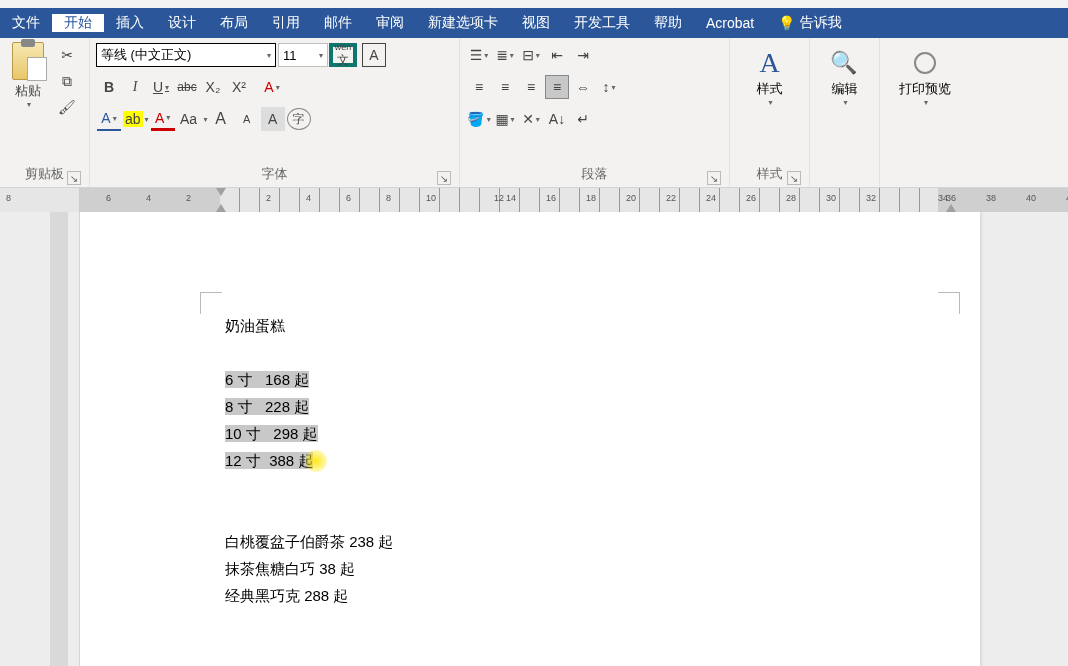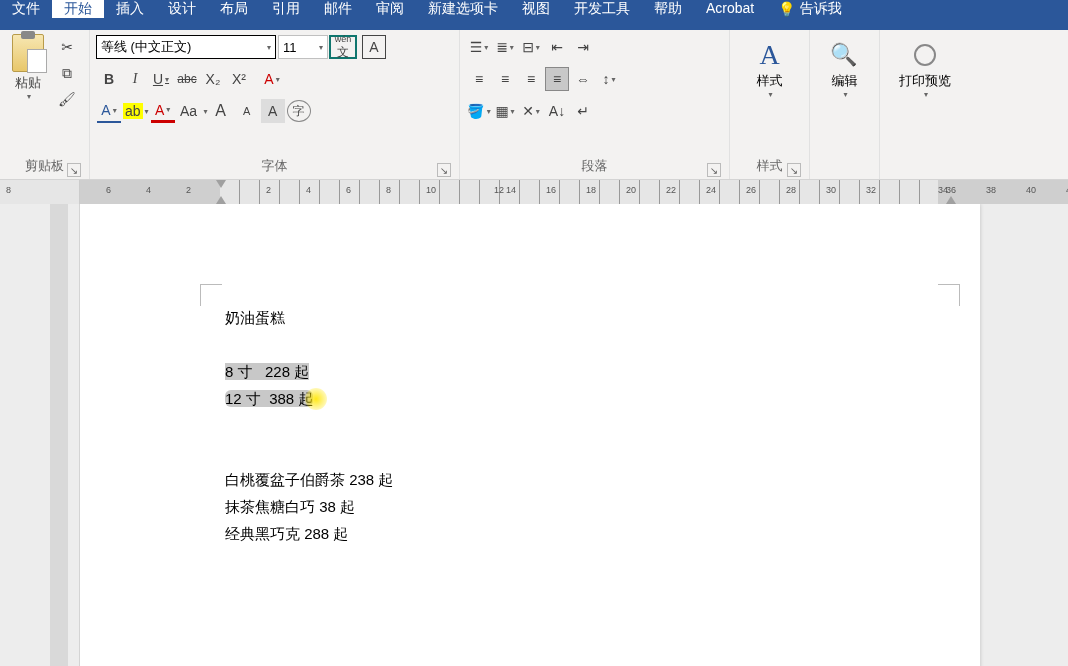--- a/index.html
+++ b/index.html
@@ -1,18 +1,18 @@
 <!DOCTYPE html>
 <html><head>
 <meta charset="utf-8">
 <style>
 * { box-sizing: border-box; margin: 0; padding: 0; font-family: "Microsoft YaHei", "Segoe UI", sans-serif; }
 body { background: #f3f3f3; width: 1068px; height: 666px; overflow: hidden; position: relative; }
 
-.tabs { display: flex; background: #2b579a; color: #fff; height: 30px; align-items: flex-start; font-size: 14px; }
+.tabs { display: flex; background: #2b579a; color: #fff; height: 30px; align-items: center; font-size: 14px; margin-top: 8px; }
 .tab { padding: 0 12px; display: flex; align-items: center; cursor: pointer; white-space: nowrap; }
 .tab.active { background: #fff; color: #2b579a; }
 .tab .bulb { margin-right: 4px; }
 
 .ribbon { display: flex; background: #f3f2f1; border-bottom: 1px solid #d4d4d4; height: 150px; }
 .group { border-right: 1px solid #e1e1e1; padding: 4px 6px 0 6px; display: flex; flex-direction: column; justify-content: space-between; position: relative; }
 .group-label { text-align: center; font-size: 13px; color: #666; padding: 4px 0; position: relative; }
 .dialog-launcher { position: absolute; right: 2px; bottom: 2px; width: 14px; height: 14px; font-size: 10px; color: #666; border: 1px solid #bbb; display:flex; align-items:center; justify-content:center; cursor:pointer; }
 
 .btn { display: inline-flex; align-items: center; justify-content: center; min-width: 24px; height: 24px; cursor: pointer; color: #444; font-size: 14px; margin: 1px; }
@@ -43,21 +43,21 @@
 .doc-area { display:flex; height: calc(666px - 30px - 150px - 24px); background:#ededed; }
 .gutter { width: 80px; background:#ededed; border-right:1px solid #d4d4d4; position:relative; }
 .vruler-gray { position:absolute; left:50px; top:0; width:18px; height:100%; background:#d9d9d9; }
 .page-wrap { flex:1; overflow:auto; padding-bottom:64px; }
 .page { background:#fff; width: 900px; margin: 0 0 0 0; min-height: 700px; box-shadow: 0 0 4px rgba(0,0,0,.2); padding: 100px 0 40px 145px; position:relative; }
 .corner-tl { position:absolute; top:80px; left:120px; width:22px; height:22px; border-left:1px solid #bbb; border-top:1px solid #bbb; }
 .corner-tr { position:absolute; top:80px; right:20px; width:22px; height:22px; border-right:1px solid #bbb; border-top:1px solid #bbb; }
 
 .line { font-size: 15px; color:#000; line-height: 1.8; white-space:pre; }
 .sel { background:#c8c8c8; }
-.caret-spot { position:relative;border-radius:6px; }
+.caret-spot { position:relative; }
 .caret-spot::after { content:""; position:absolute; right:-14px; top:-2px; width:22px; height:22px; background: radial-gradient(circle, rgba(255,230,0,.9), rgba(255,230,0,0)); border-radius:50%; }
 
 .styles-A { font-family: Georgia, serif; font-size:28px; color:#2b579a; }
 .search-ic { font-size:22px; color:#666; }
 .circle-ic { width:22px; height:22px; border:2px solid #888; border-radius:50%; }
 
 .align-center-active { background:#c8c8c8; border:1px solid #888; }
 </style>
 </head>
 <body>
@@ -113,21 +113,21 @@
     <div>
       <div class="row">
         <div class="font-name">
           <span>等线 (中文正文)</span>
           <span class="dd">▾</span>
         </div>
         <div class="font-size">
           <span>11</span>
           <span class="dd">▾</span>
         </div>
-        <div class="btn" style="flex-direction:column;font-size:9px;border:2px solid #0f766e;width:28px;height:24px">
+        <div class="btn" style="flex-direction:column;font-size:9px;border:4px solid #0f766e;width:28px;height:24px">
           <span>wén</span>
           <span style="font-size:12px">文</span>
         </div>
         <div class="btn" style="border:1px solid #444;width:24px;height:24px;margin-left:4px">
             <span>A</span>
           </div>
       </div>
       <div class="row" style="margin-top:6px">
         <div class="btn" style="font-weight:bold">B</div>
         <div class="btn" style="font-style:italic;font-family:Georgia">I</div>
@@ -311,21 +311,23 @@
   <div class="gutter">
       <div class="vruler-gray"></div>
     </div>
   <div class="page-wrap">
     <div class="page">
       <div class="corner-tl"></div>
       <div class="corner-tr"></div>
       <div id="doc-lines">
           <div class="line">奶油蛋糕</div>
           <div class="line">&nbsp;</div>
+          <div class="line"><span class="sel">6 寸   168 起</span></div>
           <div class="line"><span class="sel">8 寸   228 起</span></div>
+          <div class="line"><span class="sel">10 寸   298 起</span></div>
           <div class="line"><span class="sel caret-spot">12 寸  388 起</span></div>
           <div class="line">&nbsp;</div>
           <div class="line">&nbsp;</div>
           <div class="line">白桃覆盆子伯爵茶 238 起</div>
           <div class="line">抹茶焦糖白巧 38 起</div>
           <div class="line">经典黑巧克 288 起</div>
         </div>
     </div>
   </div>
 </div>

